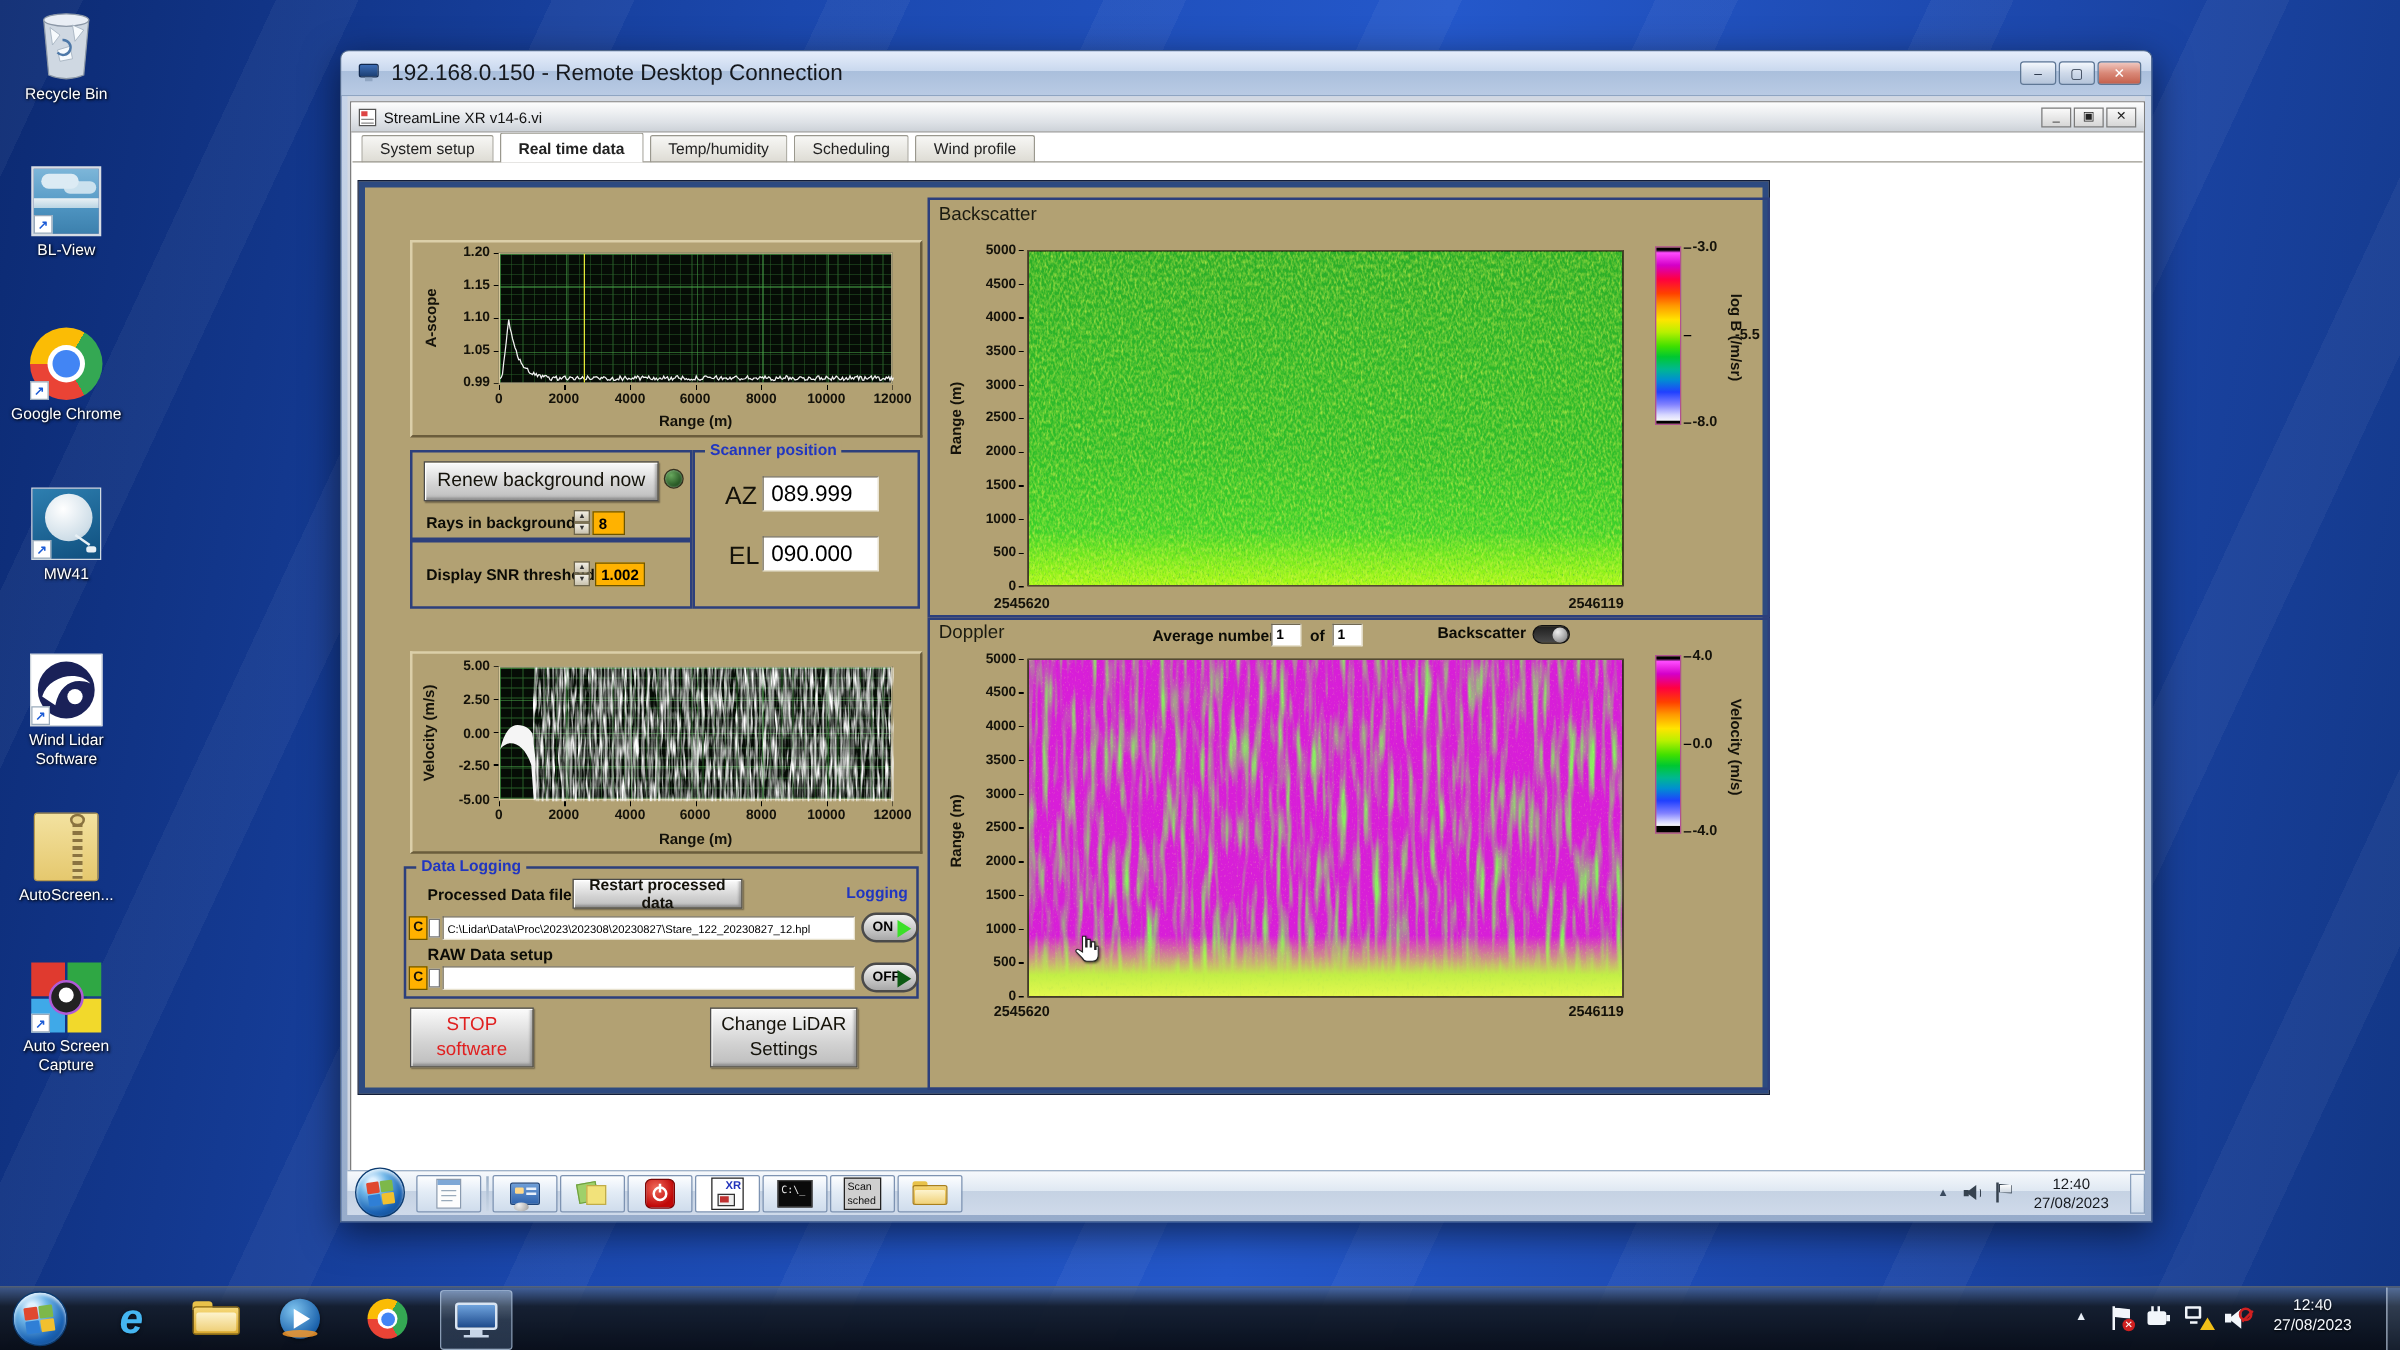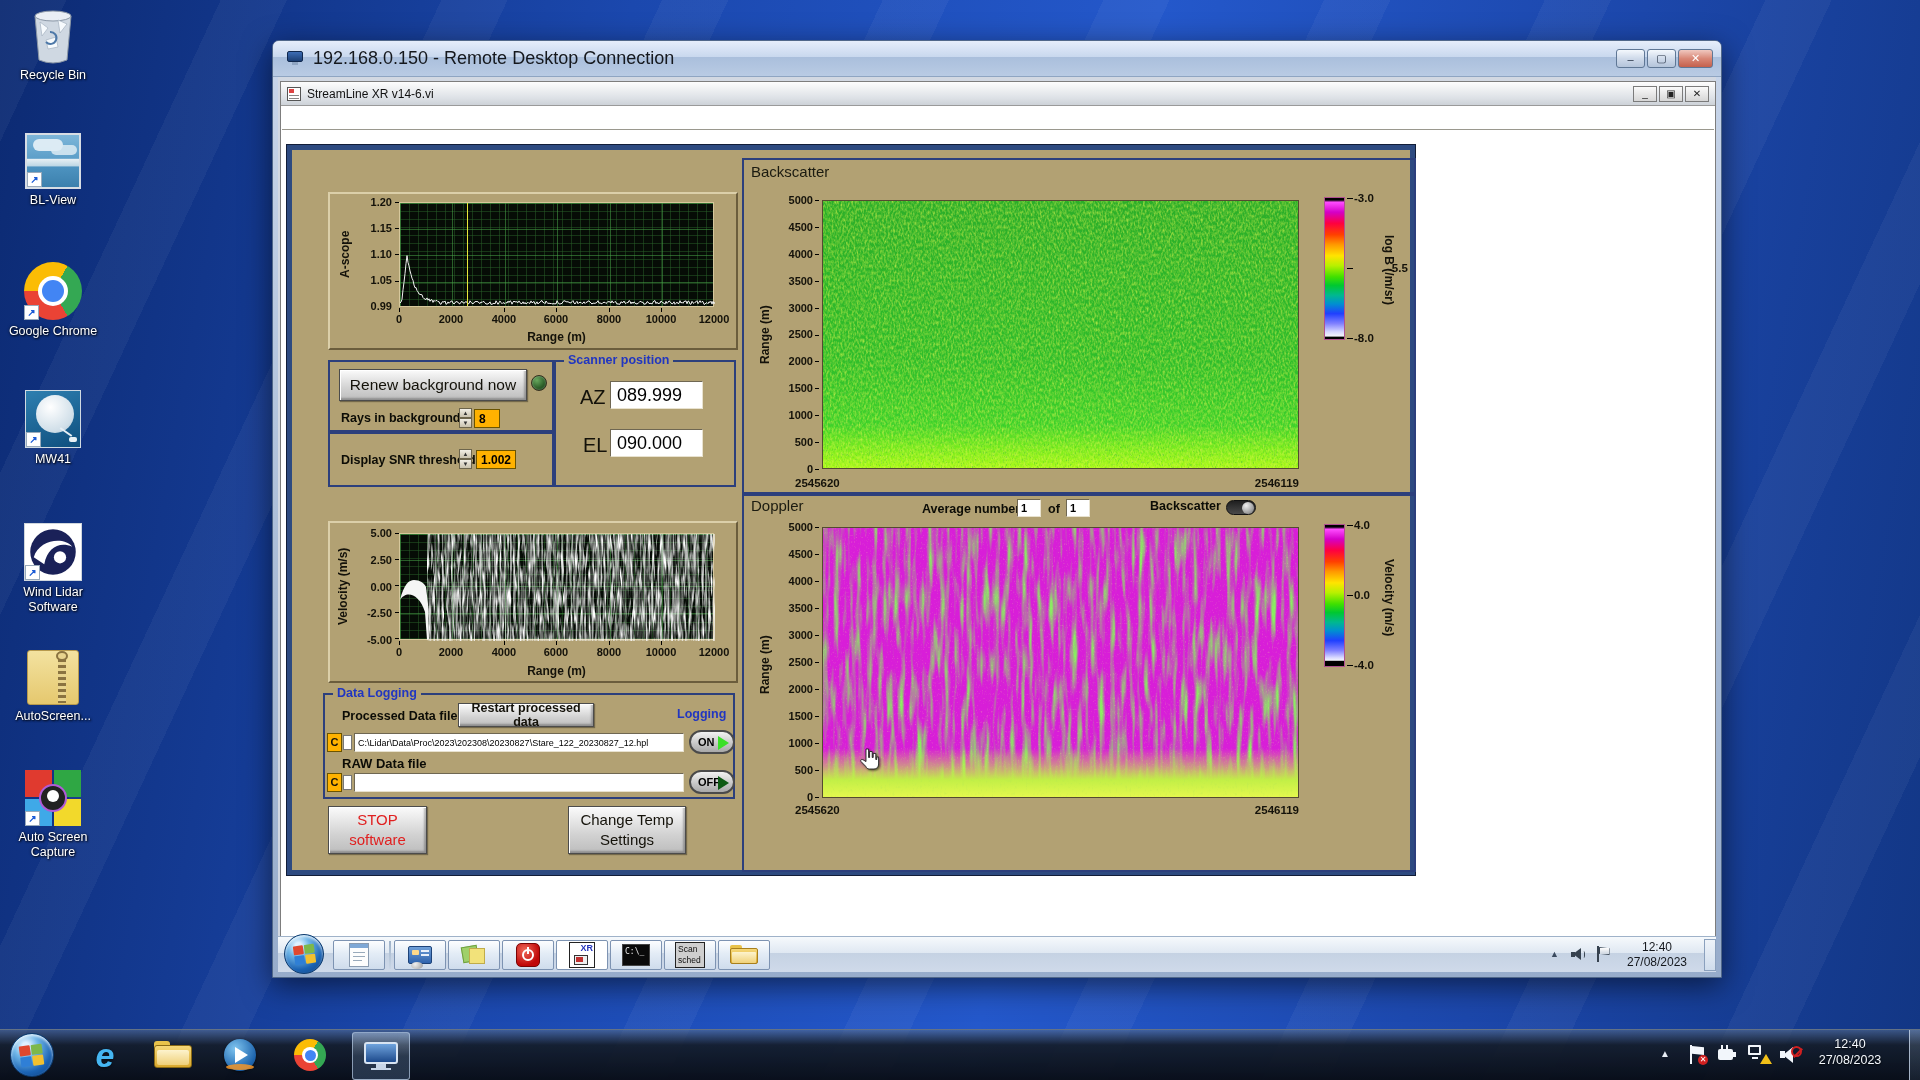--- a/index.html
+++ b/index.html
@@ -232,20 +232,27 @@
             <div style="position:absolute;left:1px;top:10px;width:10px;height:1px;background:#888;"></div>
           </div>
           <span>StreamLine XR v14-6.vi</span>
           <div style="margin-left:auto;display:flex;">
             <div class="clsbtn">_</div>
             <div class="clsbtn">▣</div>
             <div class="clsbtn">✕</div>
           </div>
         </div>
 
+        <div id="tabstrip">
+          <div class="tab">System setup</div>
+          <div class="tab active">Real time data</div>
+          <div class="tab">Temp/humidity</div>
+          <div class="tab">Scheduling</div>
+          <div class="tab">Wind profile</div>
+        </div>
         <div id="tabline"></div>
 
         <div id="panel">
 
           <div class="gbox" style="left:450px;top:8px;width:674px;height:336px;"></div>
           <div class="gbox" style="left:450px;top:344px;width:674px;height:378px;"></div>
 
           <div class="tanframe" style="left:36px;top:42px;width:410px;height:158px;">
             <div class="vlabel" style="position:absolute;left:8px;top:30px;height:60px;">A-scope</div>
             <div class="tickcol" style="left:26px;top:2px;width:36px;height:116px;">
@@ -471,36 +478,36 @@
             <span class="blab" style="position:absolute;left:17px;top:14px;">Processed Data file</span>
             <div class="btn3d" style="left:133px;top:8px;width:136px;height:24px;font-weight:bold;font-size:12.5px;">Restart processed data</div>
             <span class="bluetext" style="position:absolute;left:352px;top:12px;">Logging</span>
             <div class="cbox" style="left:2px;top:38px;">C</div>
             <div class="minifold" style="left:18px;top:40px;"></div>
             <div class="whitefld" style="left:29px;top:38px;width:330px;height:19px;font-size:9px;padding-left:3px;white-space:nowrap;overflow:hidden;">C:\Lidar\Data\Proc\2023\202308\20230827\Stare_122_20230827_12.hpl</div>
             <div class="ovaltoggle" style="left:364px;top:35px;">
                 <span>ON</span>
                 <div class="tri"></div>
               </div>
-            <span class="blab" style="position:absolute;left:17px;top:61px;font-size:13px;">RAW Data file</span>
+            <span class="blab" style="position:absolute;left:17px;top:61px;font-size:13px;">RAW Data setup</span>
             <div class="cbox" style="left:2px;top:78px;">C</div>
             <div class="minifold" style="left:18px;top:80px;"></div>
             <div class="whitefld" style="left:29px;top:78px;width:330px;height:19px;font-size:9px;padding-left:3px;"></div>
             <div class="ovaltoggle off" style="left:364px;top:75px;">
                 <span>OFF</span>
                 <div class="tri"></div>
               </div>
           </div>
 
           <div class="btn3d" style="left:36px;top:656px;width:99px;height:48px;flex-direction:column;font-size:15px;color:#e02020;line-height:20px;">
             <span>STOP</span>
             <span>software</span>
           </div>
           <div class="btn3d" style="left:276px;top:656px;width:118px;height:48px;flex-direction:column;font-size:15px;line-height:20px;">
-            <span>Change Temp</span>
+            <span>Change LiDAR</span>
             <span>Settings</span>
           </div>
         </div>
       </div>
 
       <div id="rtaskbar">
         <div class="orb" style="left:6px;top:-3px;width:40px;height:40px;">
           <div class="winflag">
             <i style="background:#e0482f;"></i>
               <i style="background:#7db84a;"></i>

